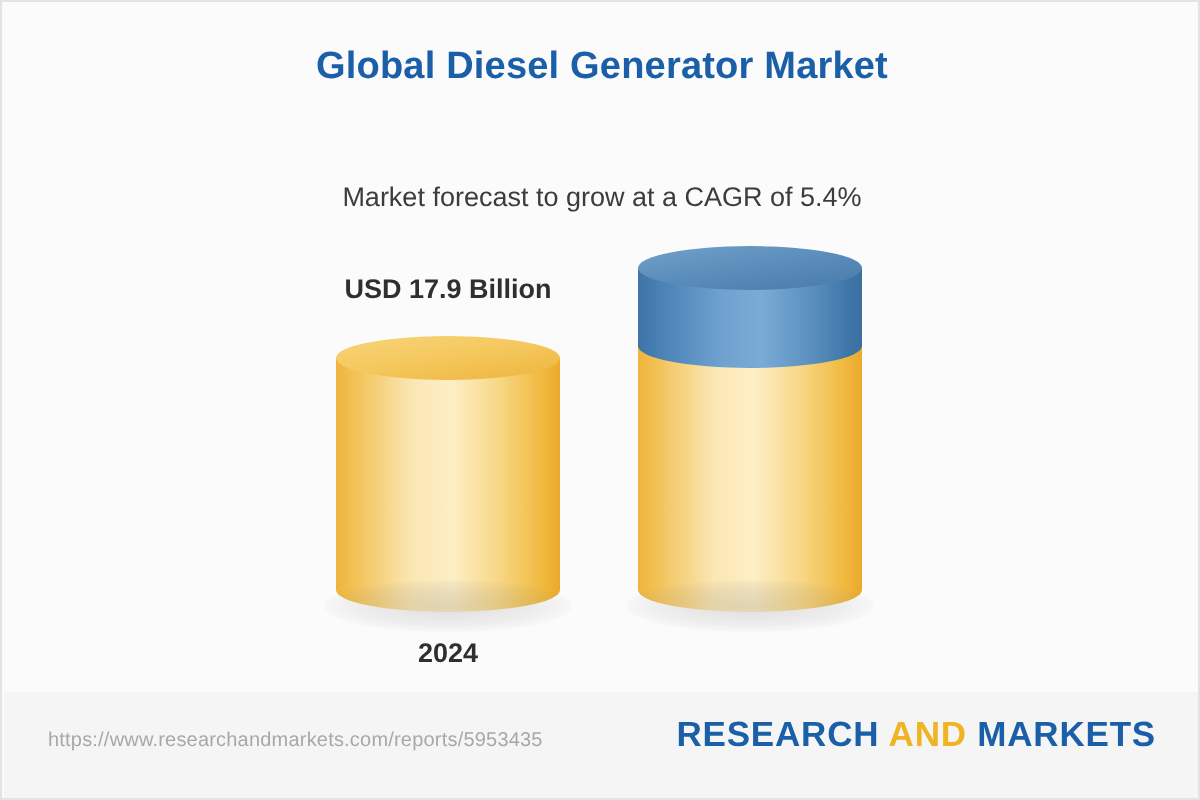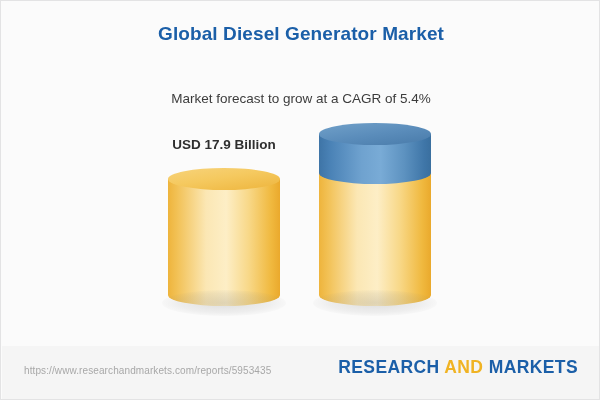--- a/index.html
+++ b/index.html
@@ -198,20 +198,21 @@
           </linearGradient>
         </defs>
 
         <path d="M0,50 L0,172 A56,11 0 0 0 112,172 L112,50 Z" fill="url(#goldBody2)"></path>
 
         <path d="M0,11 L0,50 A56,11 0 0 0 112,50 L112,11 Z" fill="url(#blueBody)"></path>
         <ellipse cx="56" cy="11" rx="56" ry="11" fill="url(#blueTop)"></ellipse>
       </svg>
     </div>
 
+    <div class="cat-label cat-2024">2024</div>
 
 
   </div>
 
   <div class="footer">
     <div class="footer-url">https://www.researchandmarkets.com/reports/5953435</div>
 
     <div class="logo">
       <div class="logo-main"><span>RESEARCH </span><span class="amp">AND</span><span> MARKETS</span></div>
     </div>

